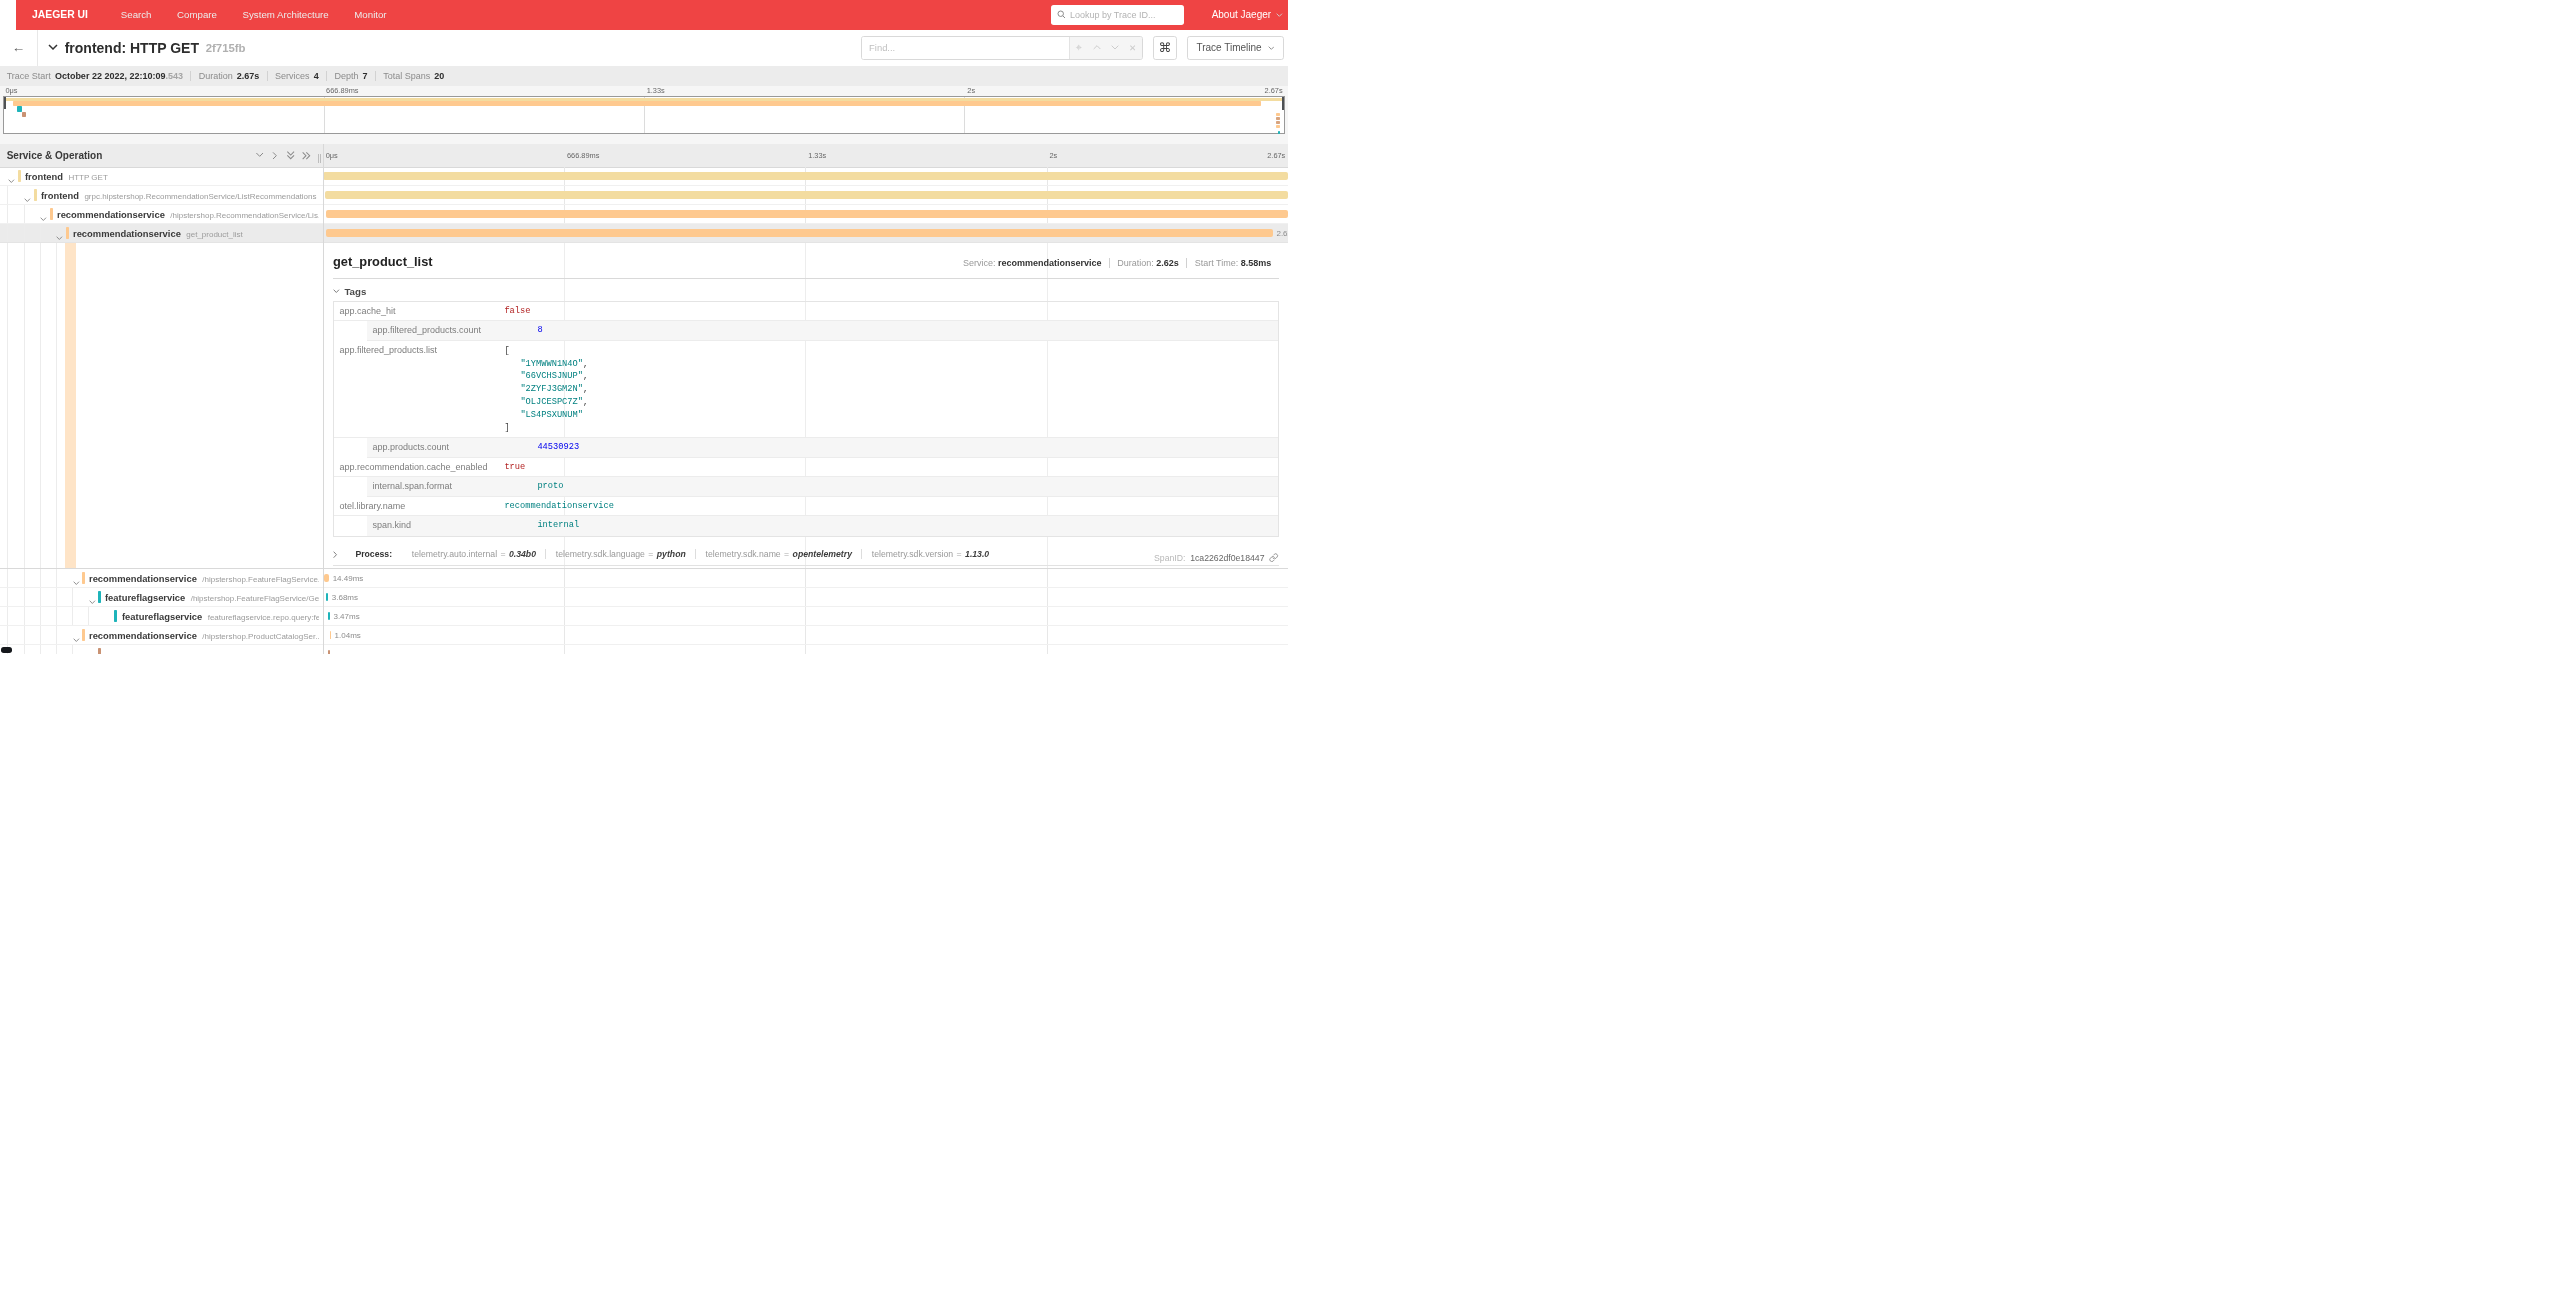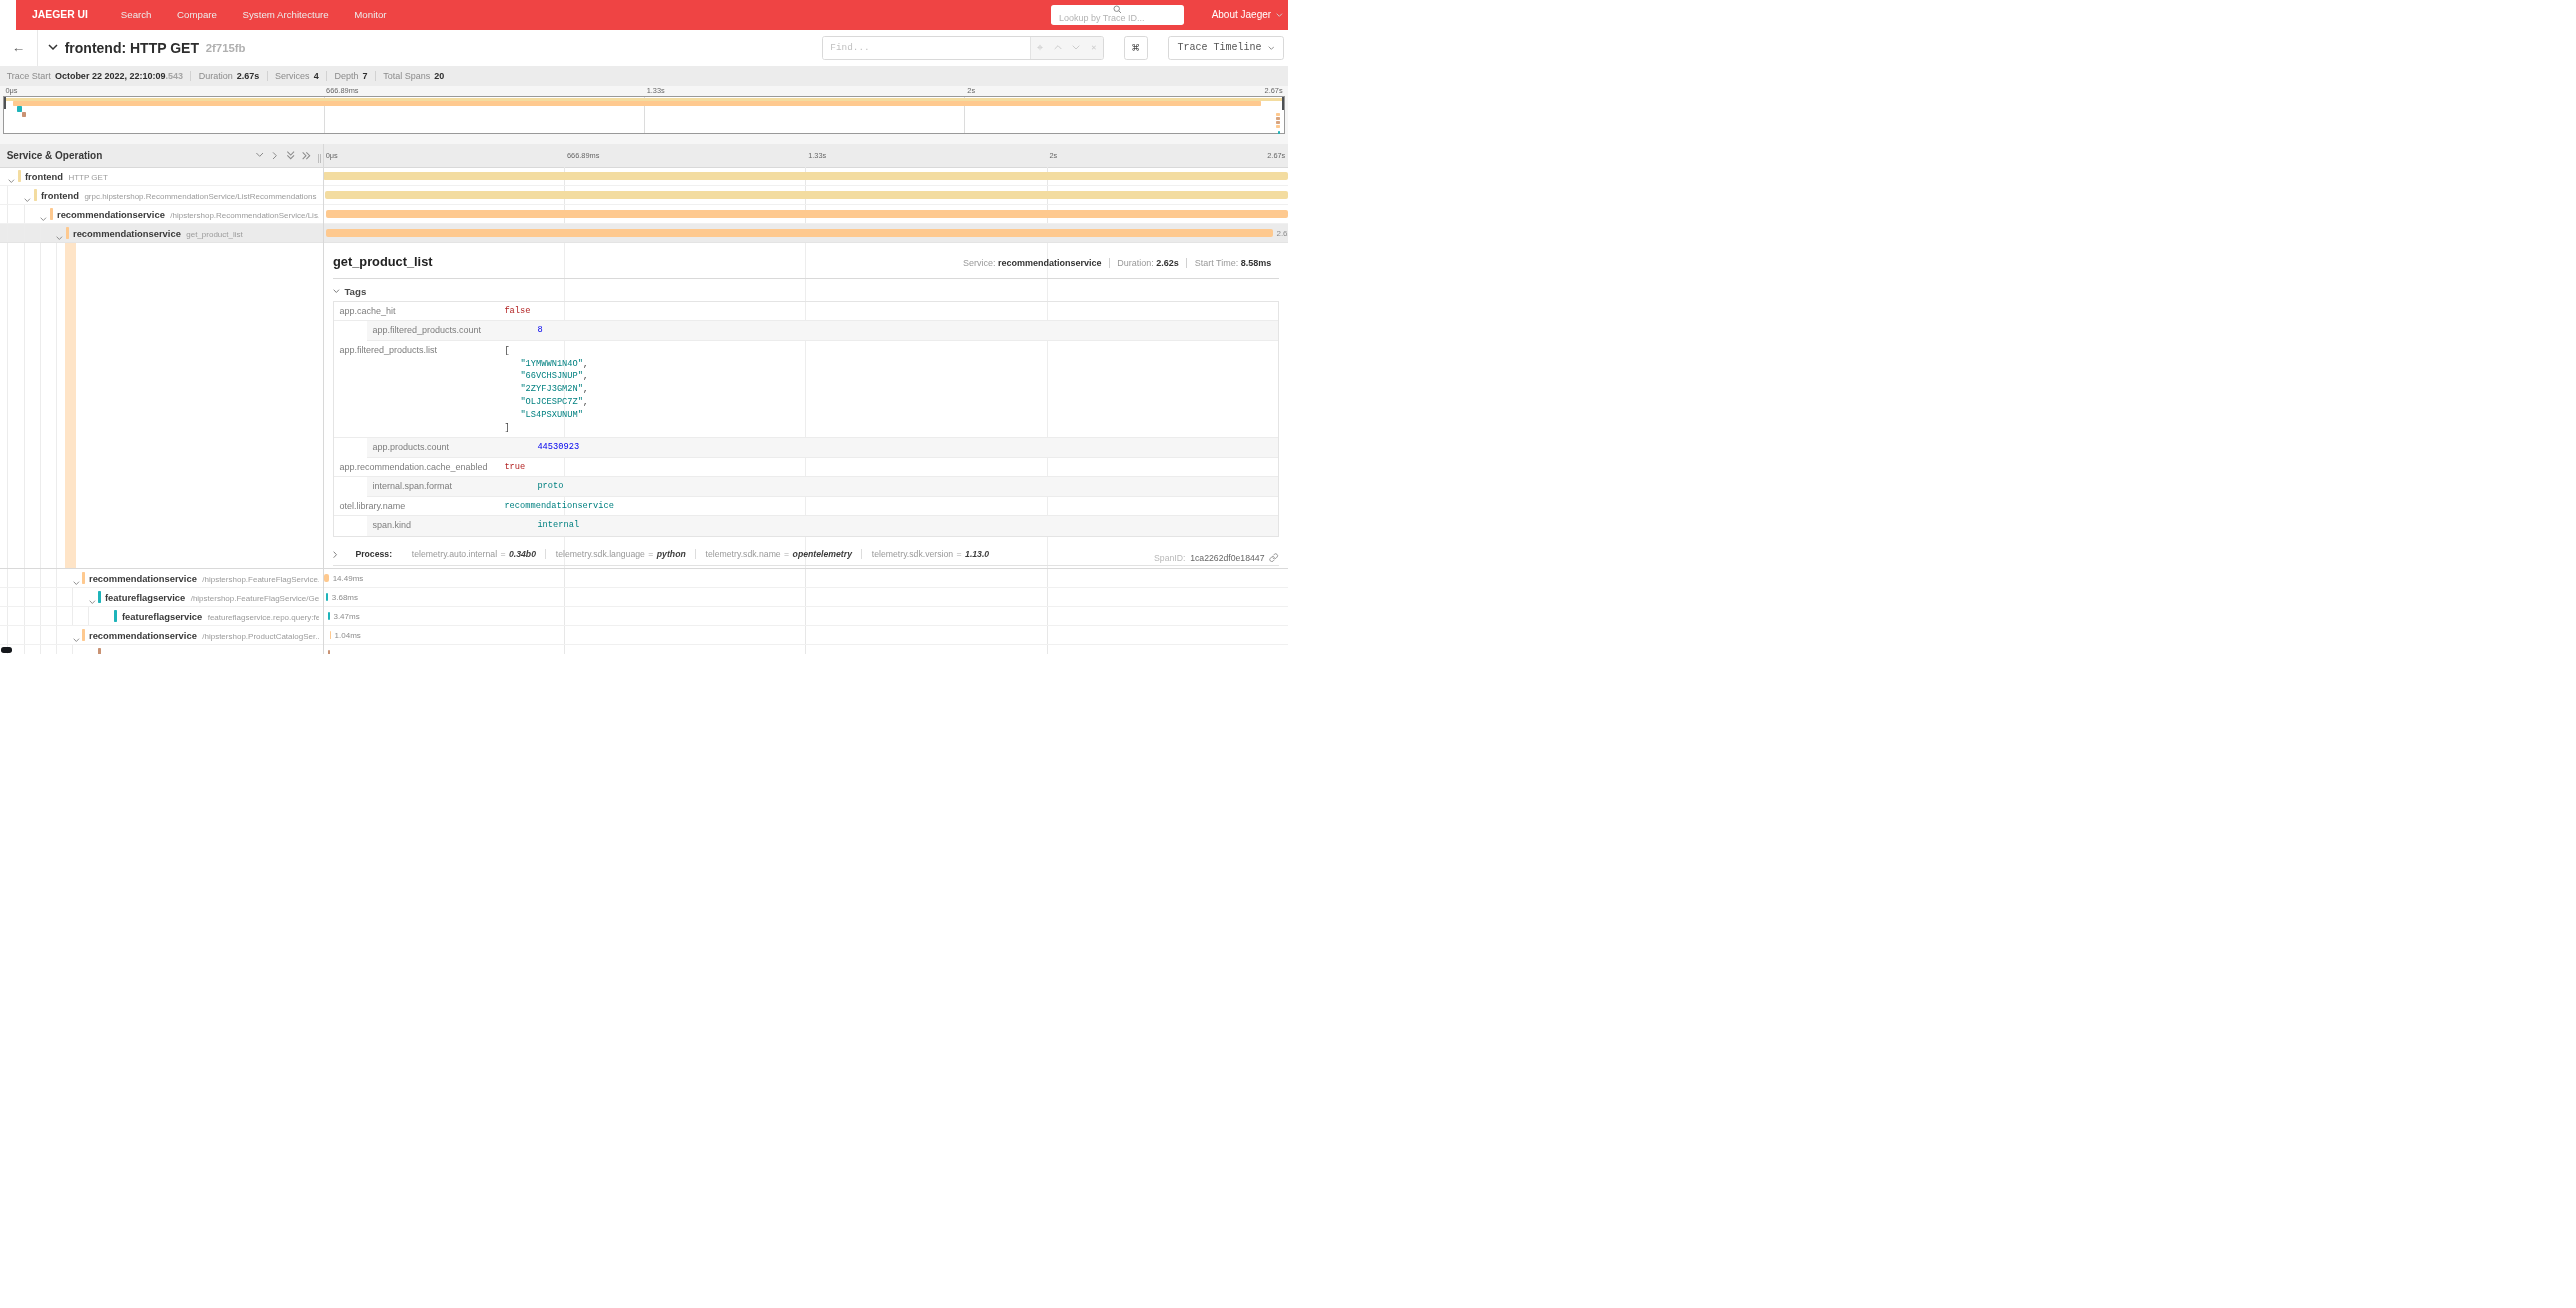--- a/index.html
+++ b/index.html
@@ -4,33 +4,33 @@
 <style>
   * { margin:0; padding:0; box-sizing:border-box; }
   body { background:#ffffff; font-family:"Liberation Sans","DejaVu Sans",sans-serif; }
   .app { position:relative; width:1288px; height:654px; background:#fff; overflow:hidden; }
 
   
   .nav { position:absolute; left:16px; top:0; width:100%; height:29.5px; background:#ef4444; display:flex; align-items:center; }
   .brand { color:#fff; font-size:10.4px; font-weight:bold; margin-left:16px; margin-right:20px; white-space:nowrap; }
   .nav-link { color:#ececec; font-size:9.7px; padding:0 12.8px; cursor:pointer; white-space:nowrap; }
   .nav-right { margin-left:auto; display:flex; align-items:center; gap:28px; padding-right:21.5px; }
-  .nav-search { display:flex; align-items:center; width:133px; height:20px; background:#fff; border-radius:2.7px; padding:0 6px;flex-direction:column; }
+  .nav-search { display:flex; align-items:center; width:133px; height:20px; background:#fff; border-radius:2.7px; padding:0 6px; }
   .nav-search svg { flex:none; }
   .nav-search input { border:none; outline:none; width:100%; font-size:9px; margin-left:4.7px; color:#333; font-family:inherit; }
   .nav-search input::placeholder { color:#b3b3b3; }
   .about { color:#fff; font-size:10px; display:flex; align-items:center; gap:4.7px; cursor:pointer; }
 
   
   .thead { position:absolute; left:0; top:29.5px; width:100%; height:36px; background:#fff; }
   .back-col { position:absolute; left:0; top:0; width:38px; height:100%; border-right:0.7px solid #e8e8e8; display:flex; align-items:center; justify-content:center; font-size:13.4px; color:#555; cursor:pointer; }
   .ttl-wrap { position:absolute; left:48px; top:0; height:100%; display:flex; align-items:center; gap:6.7px; }
   .ttl { font-size:14px; font-weight:bold; color:#2d2d2d; white-space:nowrap; }
   .tid { font-size:11.4px; color:#b0b0b0;font-weight:bold; }
-  .th-right { position:absolute; right:4px; top:6px; display:flex; align-items:flex-start; gap:20px;font-family:Liberation Mono, monospace; }
+  .th-right { position:absolute; right:4px; top:6px; display:flex; align-items:flex-start; gap:10px; }
   .find-group { display:flex; height:24px; border:0.7px solid #d9d9d9; border-radius:2.7px; overflow:hidden; background:#fff; }
   .find-group input { border:none; outline:none; width:207px; padding:0 7.4px; font-size:9.4px; color:#333; font-family:inherit; }
   .find-group input::placeholder { color:#bfbfbf; }
   .find-seg { display:flex; align-items:center; background:#f5f5f5; border-left:0.7px solid #e3e3e3; }
   .seg-btn { width:18px; height:100%; display:flex; align-items:center; justify-content:center; color:#ccc; font-size:8.7px; cursor:default; }
   .sq-btn { width:24px; height:24px; border:0.7px solid #d9d9d9; border-radius:2.7px; background:#fff; display:flex; align-items:center; justify-content:center; font-size:12.8px; color:#444; cursor:pointer; }
   .view-btn { height:24px; border:0.7px solid #d9d9d9; border-radius:2.7px; background:#fff; display:flex; align-items:center; gap:6px; padding:0 8.7px; font-size:10px; color:#555; cursor:pointer; white-space:nowrap; }
 
   
   .meta { position:absolute; left:0; top:66px; width:100%; height:20px; background:#ececec; display:flex; align-items:center; padding-left:6.7px; font-size:9px; }

